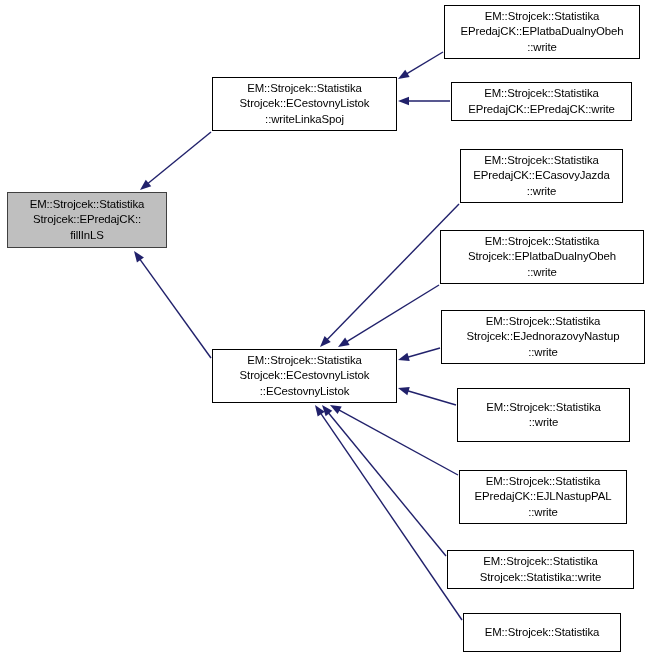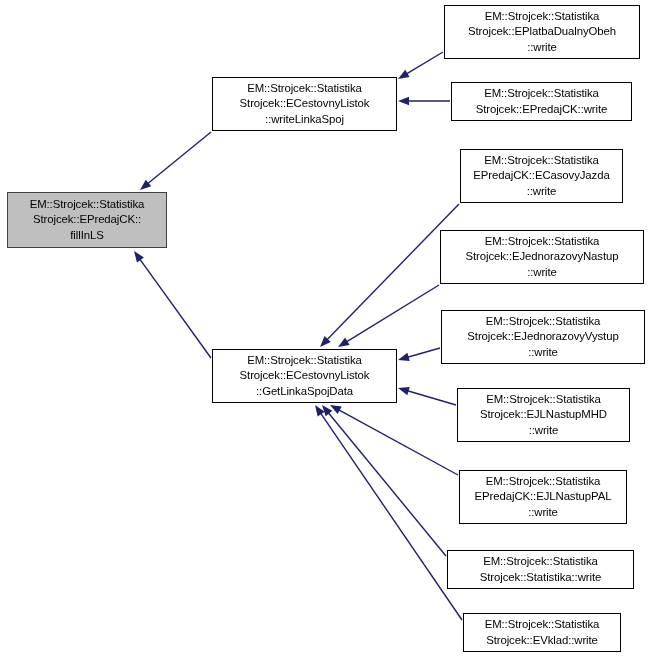--- a/index.html
+++ b/index.html
@@ -88,59 +88,57 @@
         <span class="nline">fillInLS</span>
       </div>
       <div class="node" style="left: 212px; top: 77px; width: 185px; height: 54px; background: rgb(255, 255, 255); border-color: rgb(0, 0, 0);">
         <span class="nline">EM::Strojcek::Statistika</span>
         <span class="nline">Strojcek::ECestovnyListok</span>
         <span class="nline">::writeLinkaSpoj</span>
       </div>
       <div class="node" style="left: 212px; top: 349px; width: 185px; height: 54px; background: rgb(255, 255, 255); border-color: rgb(0, 0, 0);">
         <span class="nline">EM::Strojcek::Statistika</span>
         <span class="nline">Strojcek::ECestovnyListok</span>
-        <span class="nline">::GetLinkaSpojData</span>
+        <span class="nline">::ECestovnyListok</span>
       </div>
       <div class="node" style="left: 444px; top: 5px; width: 196px; height: 54px; background: rgb(255, 255, 255); border-color: rgb(0, 0, 0);">
         <span class="nline">EM::Strojcek::Statistika</span>
-        <span class="nline">Strojcek::EPlatbaDualnyObeh</span>
+        <span class="nline">EPredajCK::EPlatbaDualnyObeh</span>
         <span class="nline">::write</span>
       </div>
       <div class="node" style="left: 451px; top: 82px; width: 181px; height: 39px; background: rgb(255, 255, 255); border-color: rgb(0, 0, 0);">
         <span class="nline">EM::Strojcek::Statistika</span>
-        <span class="nline">Strojcek::EPredajCK::write</span>
+        <span class="nline">EPredajCK::EPredajCK::write</span>
       </div>
       <div class="node" style="left: 460px; top: 149px; width: 163px; height: 54px; background: rgb(255, 255, 255); border-color: rgb(0, 0, 0);">
         <span class="nline">EM::Strojcek::Statistika</span>
         <span class="nline">EPredajCK::ECasovyJazda</span>
         <span class="nline">::write</span>
       </div>
       <div class="node" style="left: 440px; top: 230px; width: 204px; height: 54px; background: rgb(255, 255, 255); border-color: rgb(0, 0, 0);">
         <span class="nline">EM::Strojcek::Statistika</span>
-        <span class="nline">Strojcek::EJednorazovyNastup</span>
+        <span class="nline">Strojcek::EPlatbaDualnyObeh</span>
         <span class="nline">::write</span>
       </div>
       <div class="node" style="left: 441px; top: 310px; width: 204px; height: 54px; background: rgb(255, 255, 255); border-color: rgb(0, 0, 0);">
         <span class="nline">EM::Strojcek::Statistika</span>
-        <span class="nline">Strojcek::EJednorazovyVystup</span>
+        <span class="nline">Strojcek::EJednorazovyNastup</span>
         <span class="nline">::write</span>
       </div>
       <div class="node" style="left: 457px; top: 388px; width: 173px; height: 54px; background: rgb(255, 255, 255); border-color: rgb(0, 0, 0);">
         <span class="nline">EM::Strojcek::Statistika</span>
-        <span class="nline">Strojcek::EJLNastupMHD</span>
         <span class="nline">::write</span>
       </div>
       <div class="node" style="left: 459px; top: 470px; width: 168px; height: 54px; background: rgb(255, 255, 255); border-color: rgb(0, 0, 0);">
         <span class="nline">EM::Strojcek::Statistika</span>
         <span class="nline">EPredajCK::EJLNastupPAL</span>
         <span class="nline">::write</span>
       </div>
       <div class="node" style="left: 447px; top: 550px; width: 187px; height: 39px; background: rgb(255, 255, 255); border-color: rgb(0, 0, 0);">
         <span class="nline">EM::Strojcek::Statistika</span>
         <span class="nline">Strojcek::Statistika::write</span>
       </div>
       <div class="node" style="left: 463px; top: 613px; width: 158px; height: 39px; background: rgb(255, 255, 255); border-color: rgb(0, 0, 0);">
         <span class="nline">EM::Strojcek::Statistika</span>
-        <span class="nline">Strojcek::EVklad::write</span>
       </div>
     </div>
 
 </div>
 
 </body></html>

